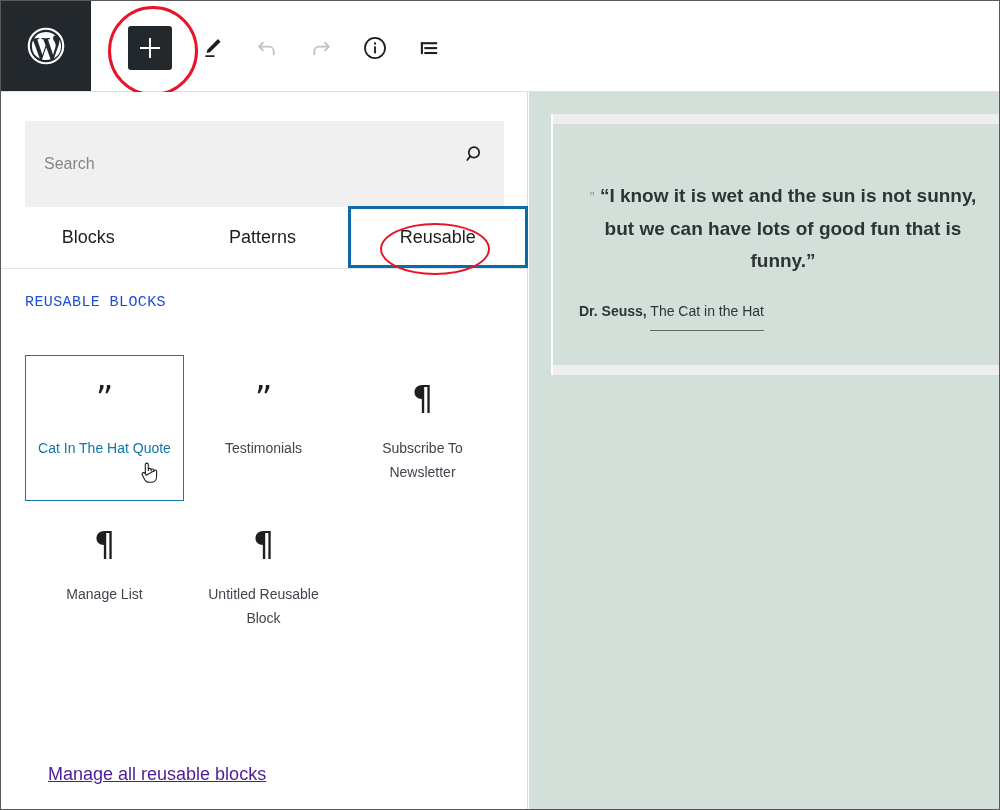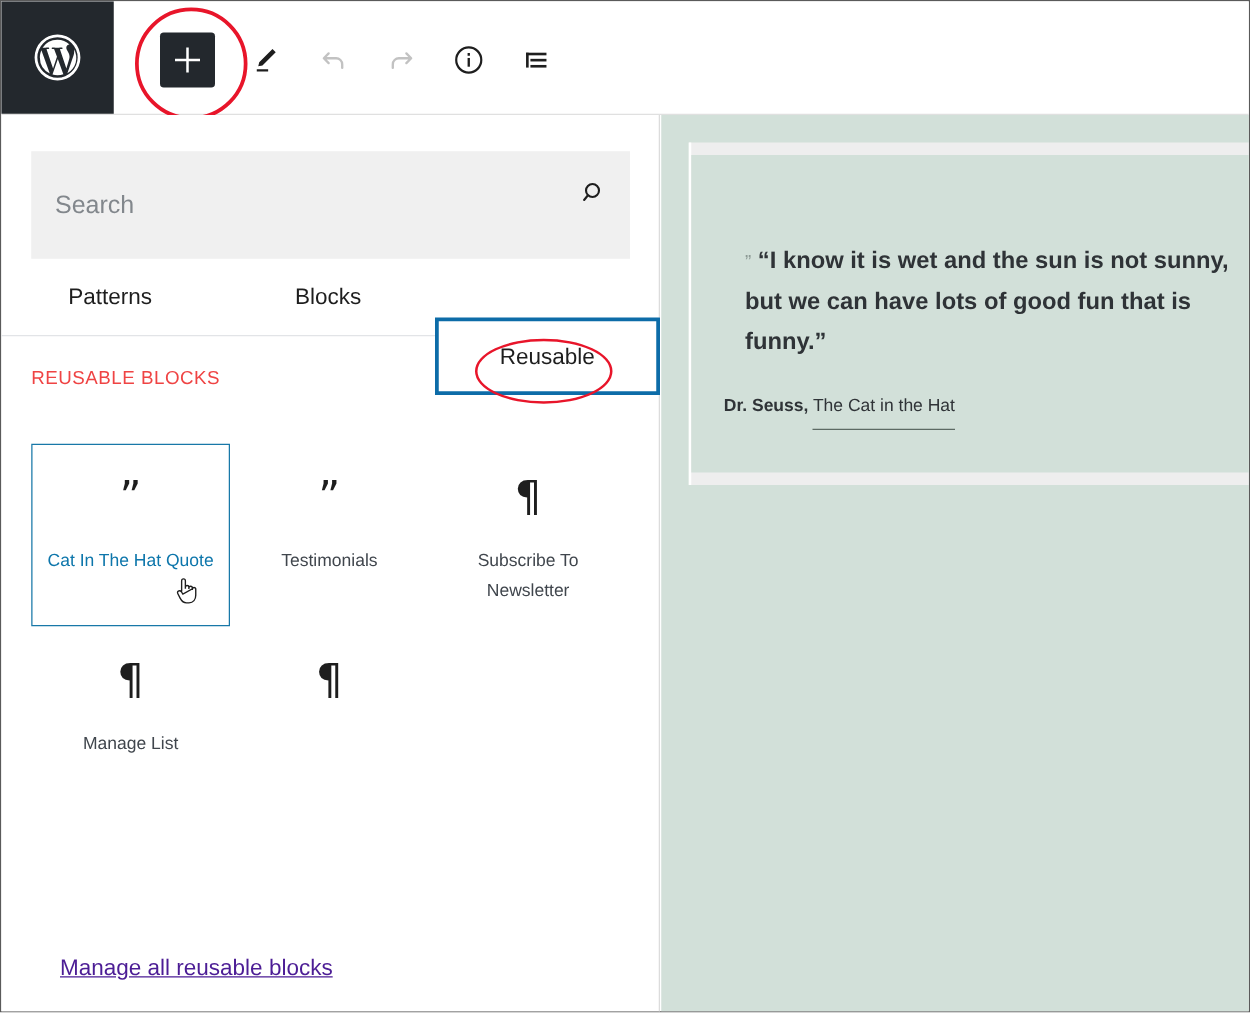--- a/index.html
+++ b/index.html
@@ -128,21 +128,21 @@
     height: 68px;
   }
   .search-field {
     width: 100%;
     height: 86px;
     background: #f0f0f0;
     border: none;
     box-sizing: border-box;
     padding: 0 56px 0 19px;
     font-family: "Liberation Sans", sans-serif;
-    font-size: 20px;
+    font-size: 16px;
     color: #555d66;
     outline: none;
   }
   .search-field::placeholder { color: #82878c; opacity: 1; }
   .search-icon-btn {
     position: absolute;
     right: 14px;
     top: 19px;
     width: 30px;
     height: 30px;
@@ -176,42 +176,41 @@
     border: none;
     font-family: "Liberation Sans", sans-serif;
     position: relative;
     height: 100%;
   }
   .tab.highlighted {
     border: 3px solid #0d6ca8;
     box-sizing: border-box;
     background: #ffffff;
     margin-left: -2px;
-    margin-top: 48px;
   }
   .annot-ellipse {
     position: absolute;
     left: 29px;
     top: 14px;
     width: 106px;
     height: 48px;
     border: 2.5px solid #e8152a;
     border-radius: 50%;
     pointer-events: none;
   }
 
   .section-heading {
     position: absolute;
     left: 24px;
     top: 202px;
     font-size: 15px;
     letter-spacing: 0.4px;
-    color: #ef4444;
+    color: #1d4ed8;
     text-transform: uppercase;
-    font-family: Liberation Sans, sans-serif;
+    font-family: Liberation Mono, monospace;
   }
 
   .blocks-grid {
     position: absolute;
     left: 24px;
     top: 263px;
     width: 478px;
     display: flex;
     flex-wrap: wrap;
   }
@@ -289,22 +288,23 @@
   }
   .quote-inner {
     background: #d2e0d9;
     padding: 52px 26px 46px 26px;
   }
   .quote-text {
     font-size: 19px;
     line-height: 32px;
     font-weight: bold;
     color: #2f3337;
-    margin: 17px;
+    margin: 4px;
     max-width: 400px;
+    text-align: center;
   }
   .quote-mark {
     color: #8d9a95;
     font-weight: normal;
     font-size: 15px;
   }
   .quote-cite {
     margin-top: 26px;
     font-size: 14px;
     color: #2f3337;
@@ -392,24 +392,24 @@
           <svg width="24" height="24" viewBox="0 0 24 24" aria-hidden="true">
             <circle cx="11" cy="10.4" r="5.2" fill="none" stroke="#1e1e1e" stroke-width="1.7"></circle>
             <line x1="7.2" y1="14.4" x2="4.3" y2="18" stroke="#1e1e1e" stroke-width="1.7" stroke-linecap="round"></line>
           </svg>
         </span>
       </button>
     </div>
 
     <div class="tabs">
       <button class="tab">
-        <span>Patterns</span>
+        <span>Blocks</span>
       </button>
       <button class="tab">
-        <span>Blocks</span>
+        <span>Patterns</span>
       </button>
       <button class="tab highlighted">
         <span>Reusable</span>
         <span class="annot-ellipse"></span>
       </button>
     </div>
 
     <div class="section-heading">REUSABLE BLOCKS</div>
 
     <div class="blocks-grid">
@@ -434,20 +434,21 @@
         <span class="bl">Subscribe To Newsletter</span>
       </div>
 
       <div class="block-card">
         <span class="bi">¶</span>
         <span class="bl">Manage List</span>
       </div>
 
       <div class="block-card">
         <span class="bi">¶</span>
+        <span class="bl">Untitled Reusable Block</span>
       </div>
 
     </div>
 
     <a class="manage-link" href="#">Manage all reusable blocks</a>
   </div>
 
   <div class="canvas">
     <div class="quote-block">
       <div class="quote-inner">

